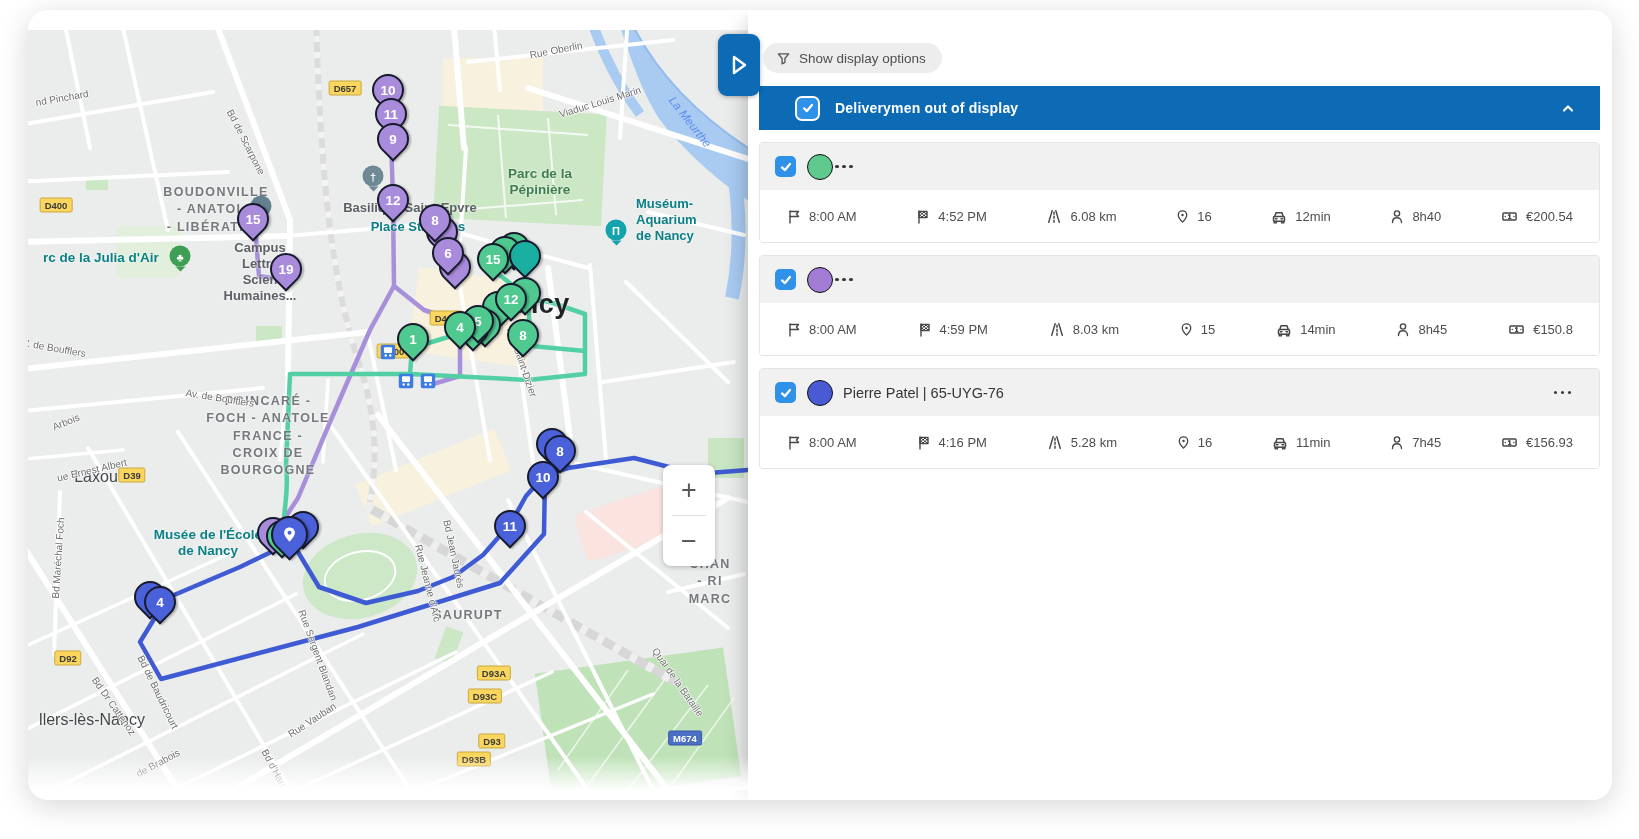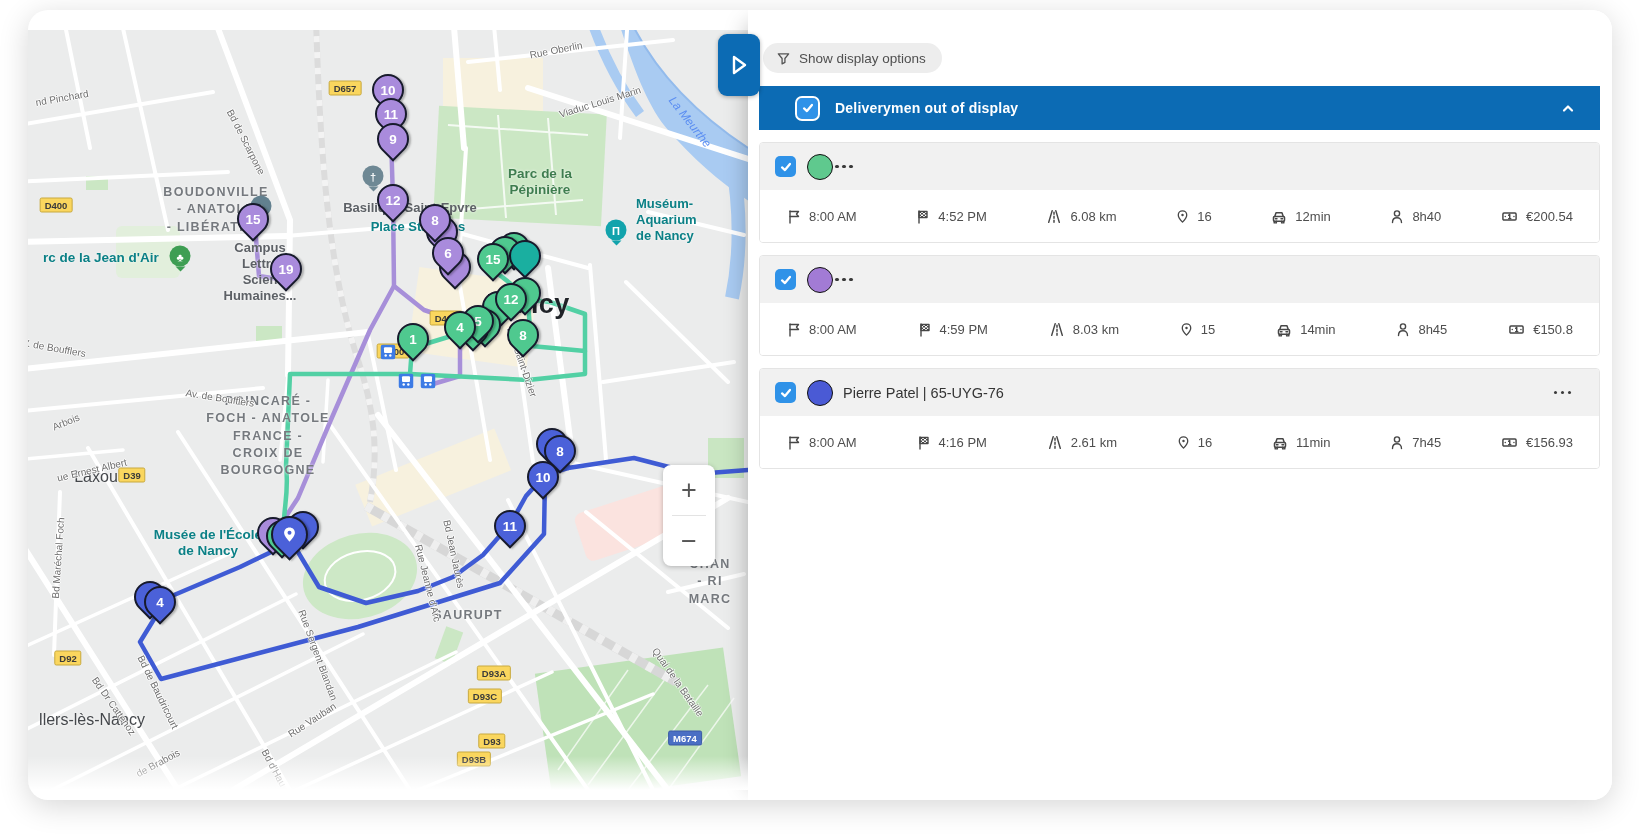--- a/index.html
+++ b/index.html
@@ -177,21 +177,21 @@
         <div class="street-label" style="left: 284px; top: 690px; transform: translate(-50%, -50%) rotate(-33deg);">Rue Vauban</div>
         <div class="street-label" style="left: 290px; top: 625px; transform: translate(-50%, -50%) rotate(70deg);">Rue Sergent Blandan</div>
         <div class="street-label" style="left: 400px; top: 553px; transform: translate(-50%, -50%) rotate(76deg);">Rue Jeanne d'Arc</div>
         <div class="street-label" style="left: 426px; top: 524px; transform: translate(-50%, -50%) rotate(78deg);">Bd Jean Jaurès</div>
         <div class="street-label" style="left: 494px; top: 332px; transform: translate(-50%, -50%) rotate(71deg);">Rue Saint-Dizier</div>
         <div class="street-label" style="left: 650px; top: 652px; transform: translate(-50%, -50%) rotate(55deg);">Quai de la Bataille</div>
         <div class="poi-label" style="left: 512px; top: 152px; color: rgb(62, 125, 79); font-size: 13.5px;">Parc de la
 Pépinière</div>
         <div class="poi-label left" style="left: 608px; top: 190px; color: rgb(11, 128, 134);">Muséum-Aquarium
 de Nancy</div>
-        <div class="poi-label left" style="left: 15px; top: 228px; color: rgb(11, 128, 134); font-size: 13.5px;">rc de la Jean d'Air</div>
+        <div class="poi-label left" style="left: 15px; top: 228px; color: rgb(11, 128, 134); font-size: 13.5px;">rc de la Julia d'Air</div>
         <div class="poi-label" style="left: 232px; top: 242px; color: rgb(93, 97, 102);">Campus
 Lettre
 Scien
 Humaines...</div>
         <div class="poi-label" style="left: 382px; top: 178px; color: rgb(93, 97, 102);">Basilique Saint-Epvre</div>
         <div class="poi-label" style="left: 390px; top: 197px; color: rgb(11, 128, 134);">Place Stanislas</div>
         <div class="poi-label" style="left: 180px; top: 513px; color: rgb(11, 128, 134); font-size: 13.5px;">Musée de l'École
 de Nancy</div>
         <div class="poi-pin" style="left: 345px; top: 146px; background: rgb(110, 136, 148); border-color: rgb(110, 136, 148);">†</div>
         <div class="poi-pin" style="left: 233px; top: 176px; background: rgb(98, 128, 143); border-color: rgb(98, 128, 143);">⌂</div>
@@ -592,21 +592,21 @@
                     <rect x="6" y="7.5" width="2" height="1.5"></rect>
                     <rect x="10" y="7.5" width="2" height="1.5"></rect>
                   </g>
                 </svg></span>
         <span>4:16 PM</span>
       </span>
             <span class="stat">
         <span style="line-height:0"><svg width="18" height="17" viewBox="0 0 16 16" fill="none" stroke="#474747" stroke-width="1.4" stroke-linecap="round" stroke-linejoin="round">
                   <path d="M6.3 2.5 L3 13.5 M9.7 2.5 L13 13.5 M8 4 v1.8 M8 7.8 v1.8 M8 11.5 v1.8"></path>
                 </svg></span>
-        <span>2.61 km</span>
+        <span>5.28 km</span>
       </span>
             <span class="stat">
         <span style="line-height:0"><svg width="15" height="17" viewBox="0 0 16 16" fill="none" stroke="#474747" stroke-width="1.4" stroke-linecap="round" stroke-linejoin="round">
                   <path d="M8 14 C8 14 3.5 9.5 3.5 6.3 C3.5 3.9 5.5 2 8 2 C10.5 2 12.5 3.9 12.5 6.3 C12.5 9.5 8 14 8 14 Z"></path>
                   <circle cx="8" cy="6.3" r="1.3" fill="#474747" stroke="none"></circle>
                 </svg></span>
         <span>16</span>
       </span>
             <span class="stat">
         <span style="line-height:0"><svg width="18" height="17" viewBox="0 0 16 16" fill="none" stroke="#474747" stroke-width="1.4" stroke-linecap="round" stroke-linejoin="round">

